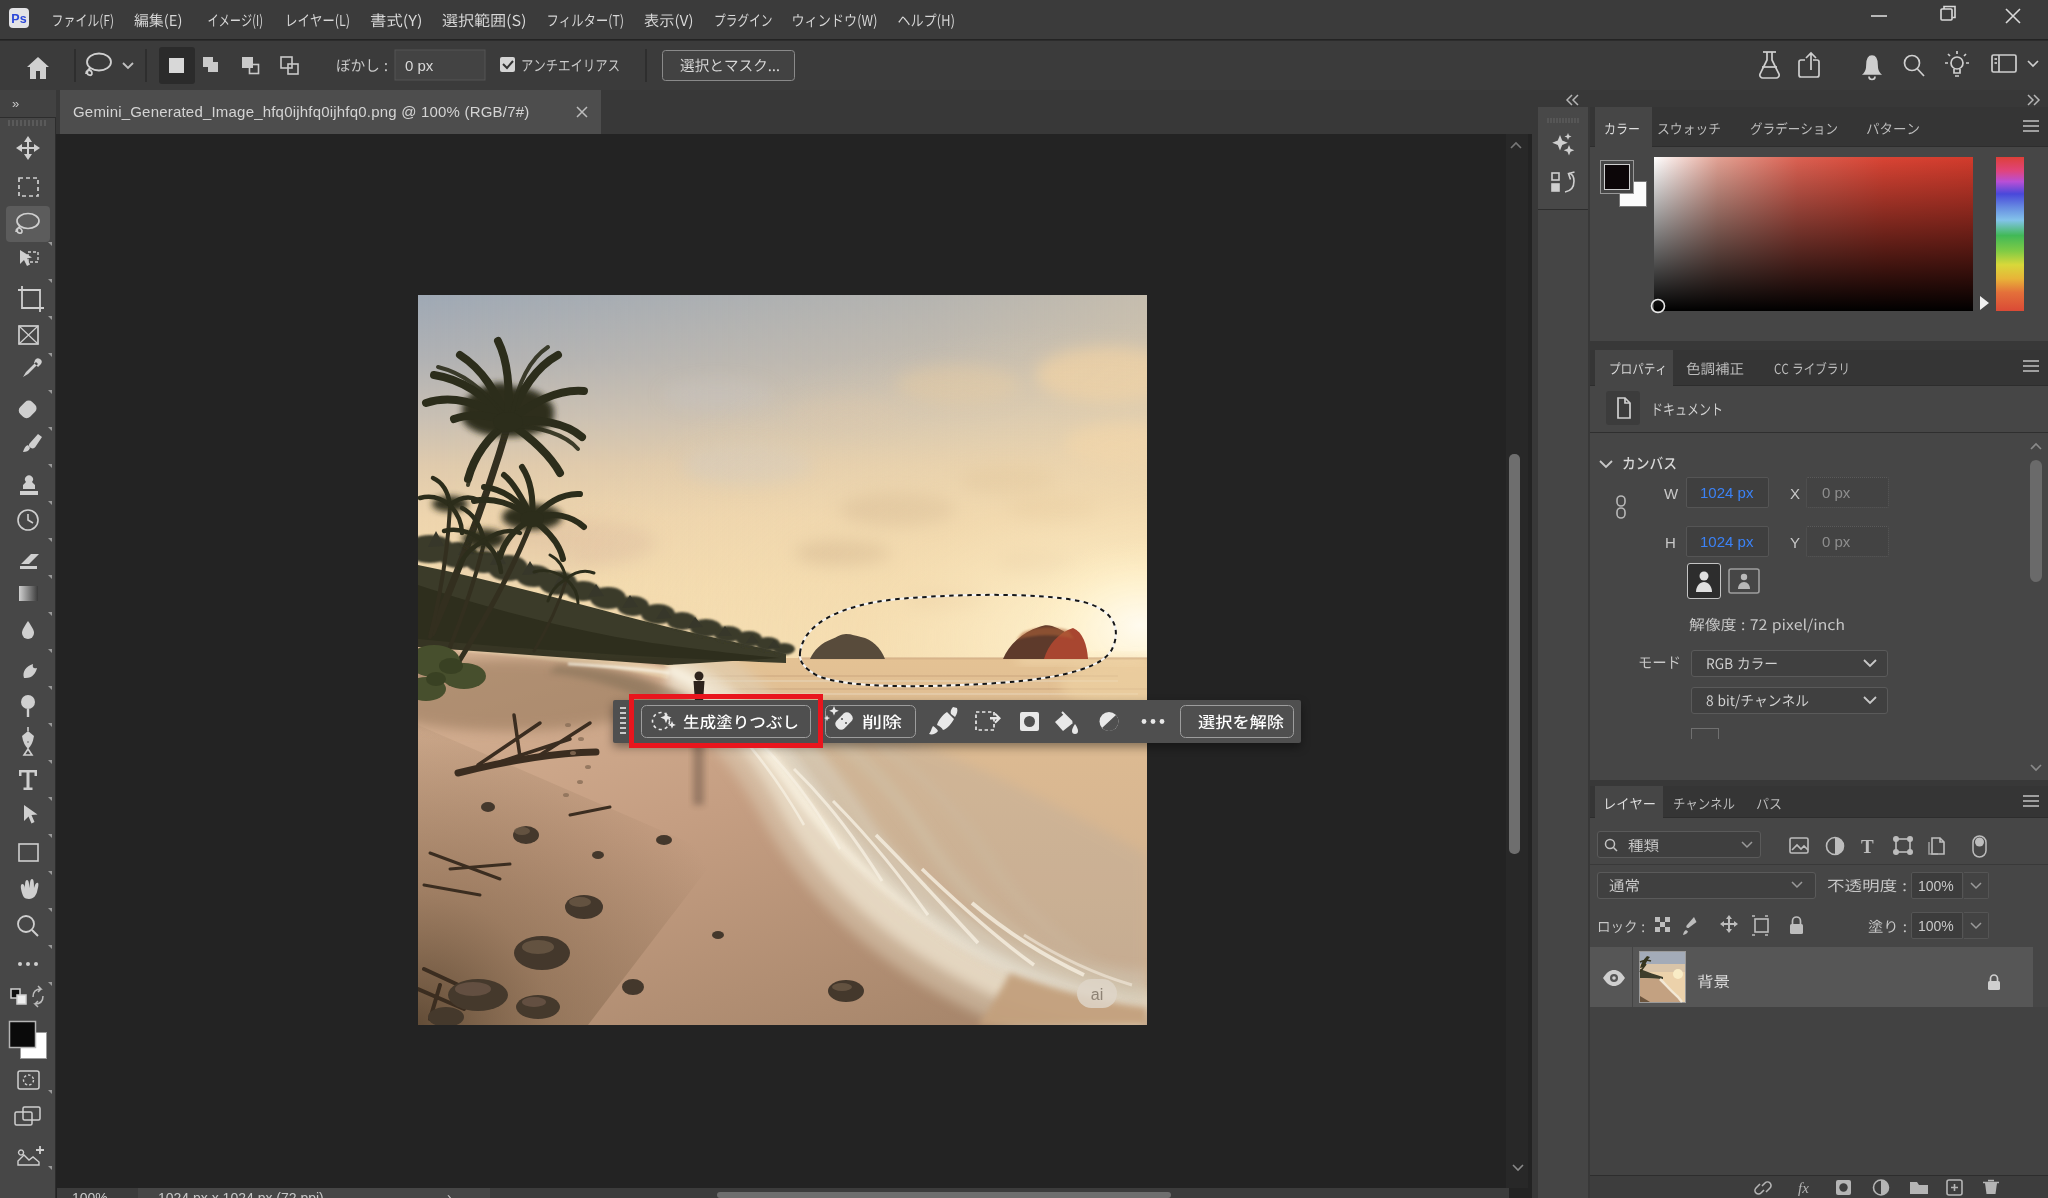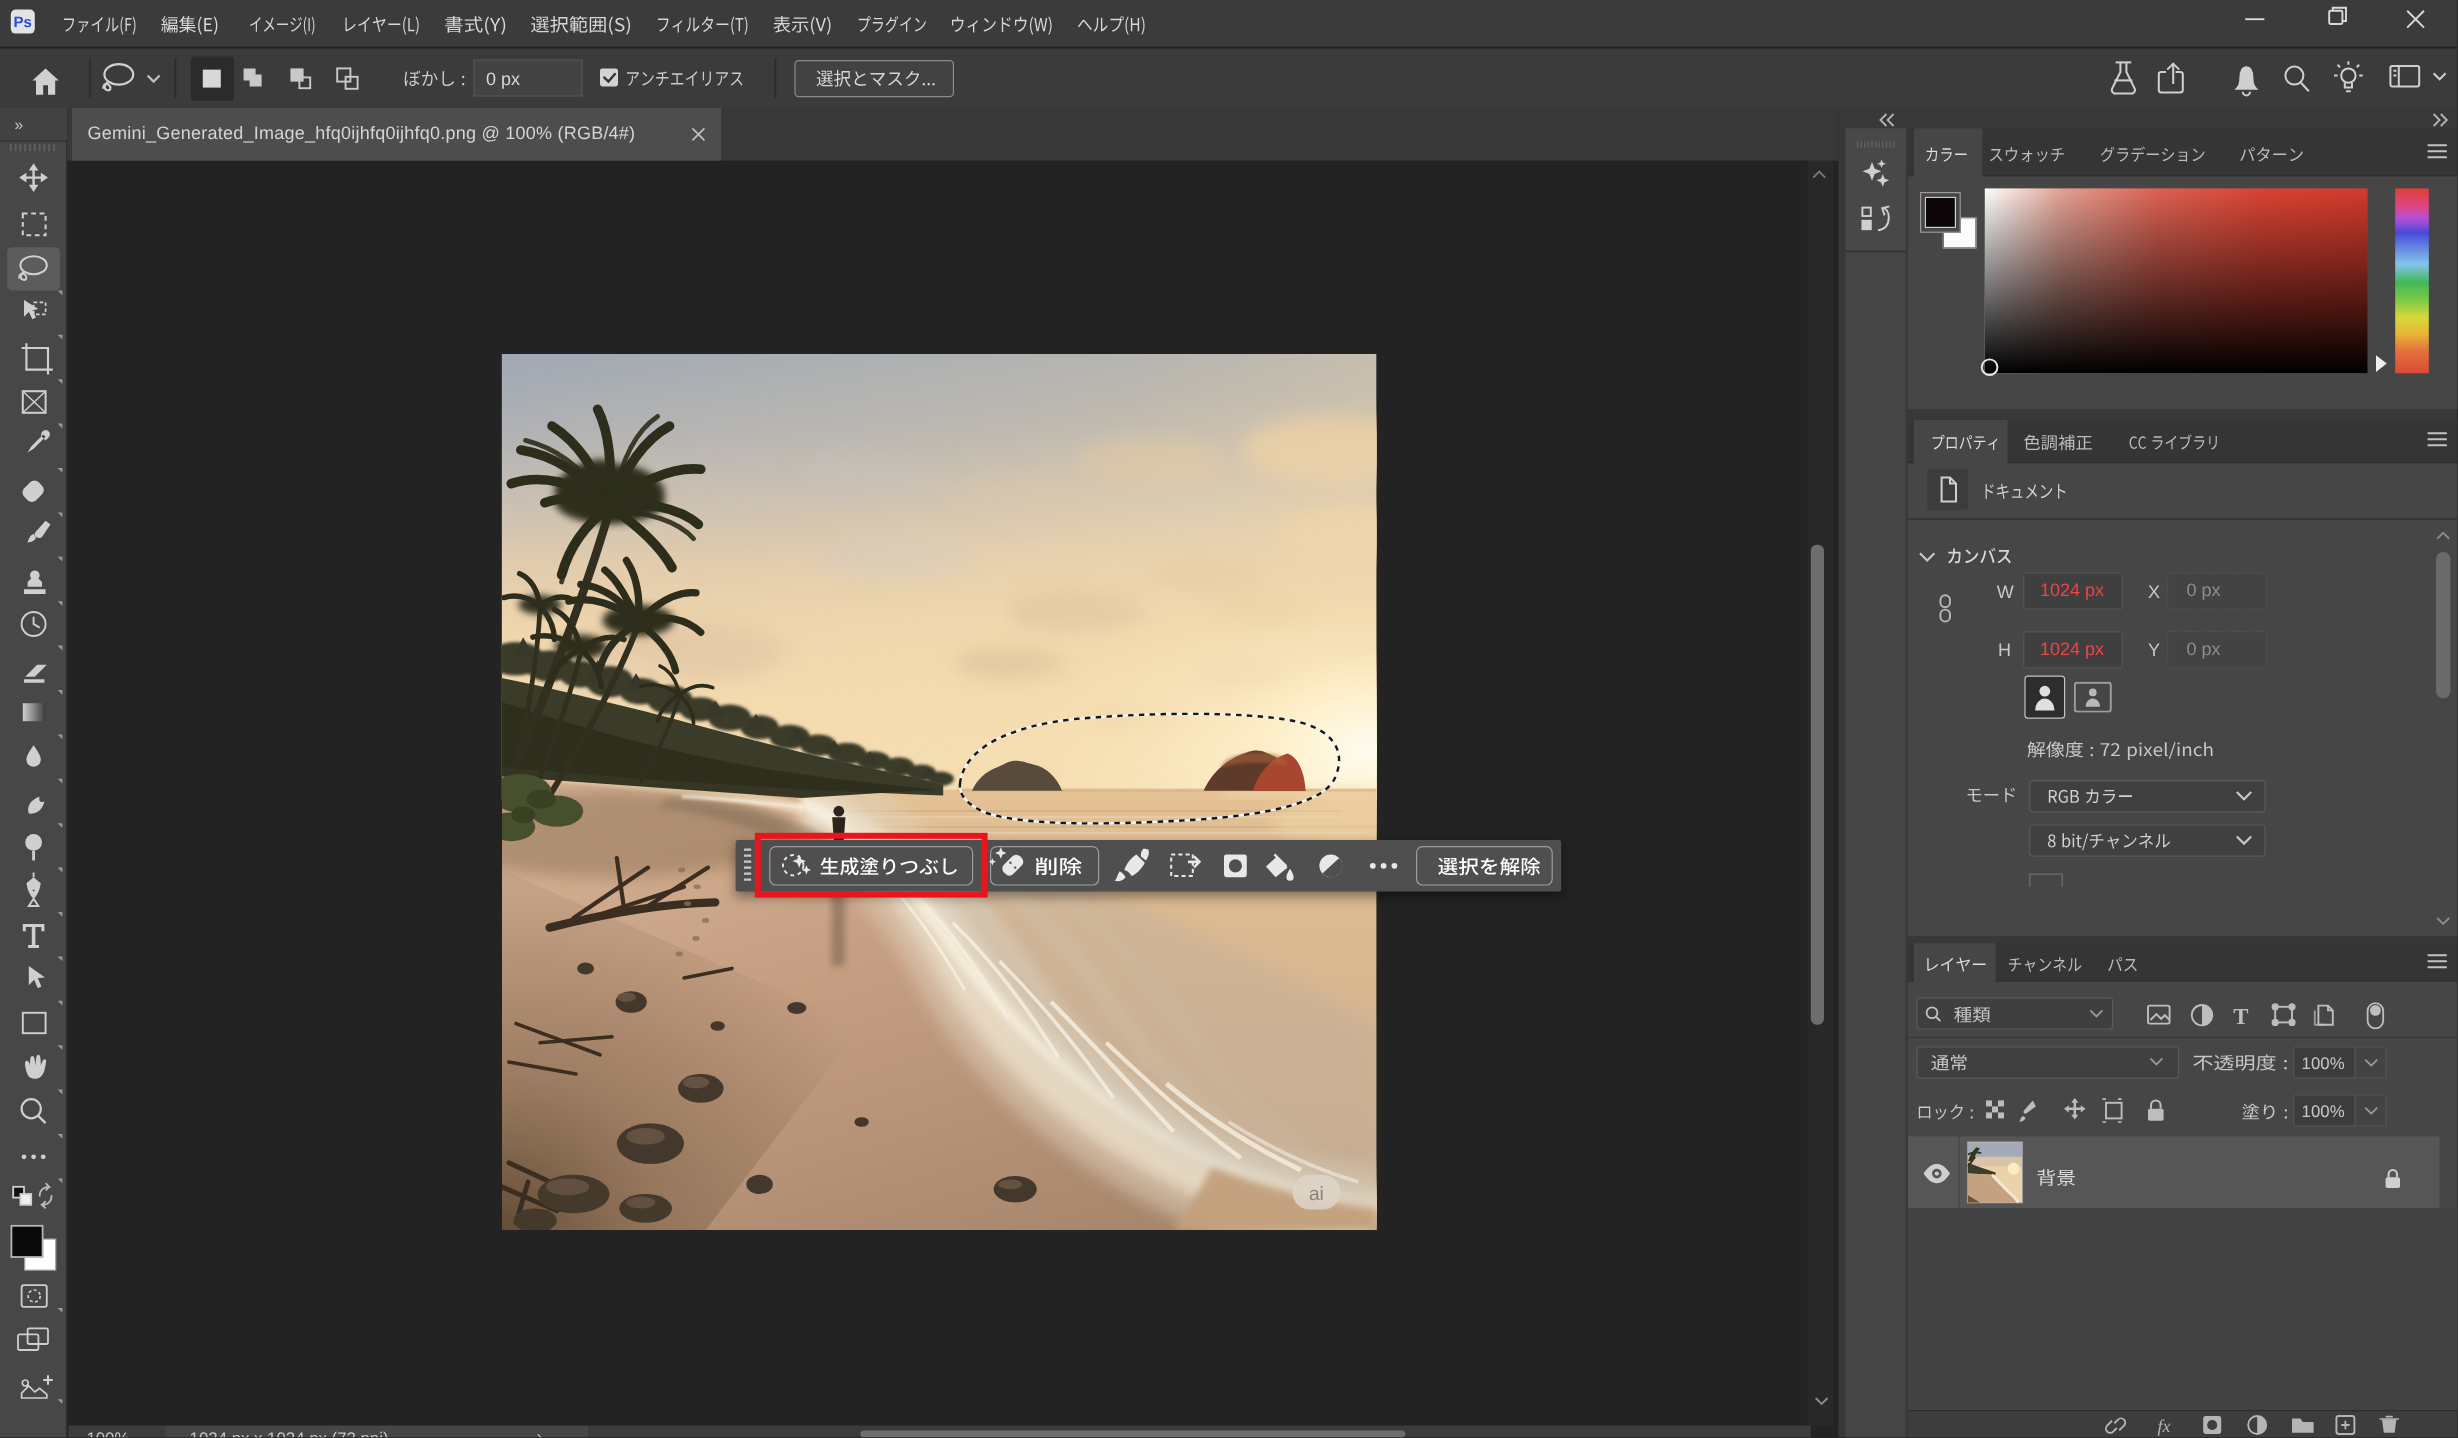--- a/index.html
+++ b/index.html
@@ -10,30 +10,30 @@
 #tabbar{left:56px;top:90px;width:1476px;height:44px;background:#383838}
 #doctab{left:60px;top:90px;width:541px;height:44px;background:#4d4d4d;color:#d4d4d4;font-size:15px;line-height:44px;padding-left:13px;box-sizing:border-box;letter-spacing:.2px}
 #toolbar{left:0;top:90px;width:56px;height:1108px;background:#474747;border-right:1px solid #2d2d2d;box-sizing:border-box}
 #pasteboard{left:57px;top:134px;width:1452px;height:1054px;background:#232323}
 #rightbar{left:1532px;top:90px;width:516px;height:1108px;background:#383838}
 .panelbox{position:absolute;background:#464646}
 .tabstrip{position:absolute;background:#353535}
 .ptab{position:absolute;background:#464646}
 .input{position:absolute;background:#3f3f3f;border:1px solid #555;border-radius:2px;box-sizing:border-box}
 .dd{position:absolute;background:#404040;border:1px solid #5a5a5a;border-radius:3px;box-sizing:border-box}
-.lat{position:absolute;color:#ef4444;font-size:14px;white-space:nowrap}
+.lat{position:absolute;color:#3b82f6;font-size:14px;white-space:nowrap}
 svg{display:block}
 .icon{position:absolute}
 </style></head>
 <body>
 <div class="abs" id="menubar"></div>
 <div class="abs" id="optbar"></div>
 <div class="abs" id="toolbar"></div>
 <div class="abs" id="tabbar"></div>
-<div class="abs" id="doctab">Gemini_Generated_Image_hfq0ijhfq0ijhfq0.png @ 100% (RGB/4#)</div>
+<div class="abs" id="doctab">Gemini_Generated_Image_hfq0ijhfq0ijhfq0.png @ 100% (RGB/7#)</div>
 <div class="abs" id="pasteboard"></div>
 
 <svg class="icon" style="left:0;top:0" width="1024" height="90" viewBox="0 0 1024 90">
 
  <rect x="9" y="8" width="20" height="20" rx="4" fill="#e3e3e6"></rect>
  <text x="19" y="22.5" font-size="12.5" font-weight="bold" fill="#2b47d8" text-anchor="middle" font-family="Liberation Sans">Ps</text>
 
  <path d="M38 57 L27 67 L30 67 L30 79 L36 79 L36 71 L40 71 L40 79 L46 79 L46 67 L49 67 Z" fill="#d0d0d0"></path>
  <line x1="75" y1="49" x2="75" y2="82" stroke="#2e2e2e" stroke-width="2"></line>
 

